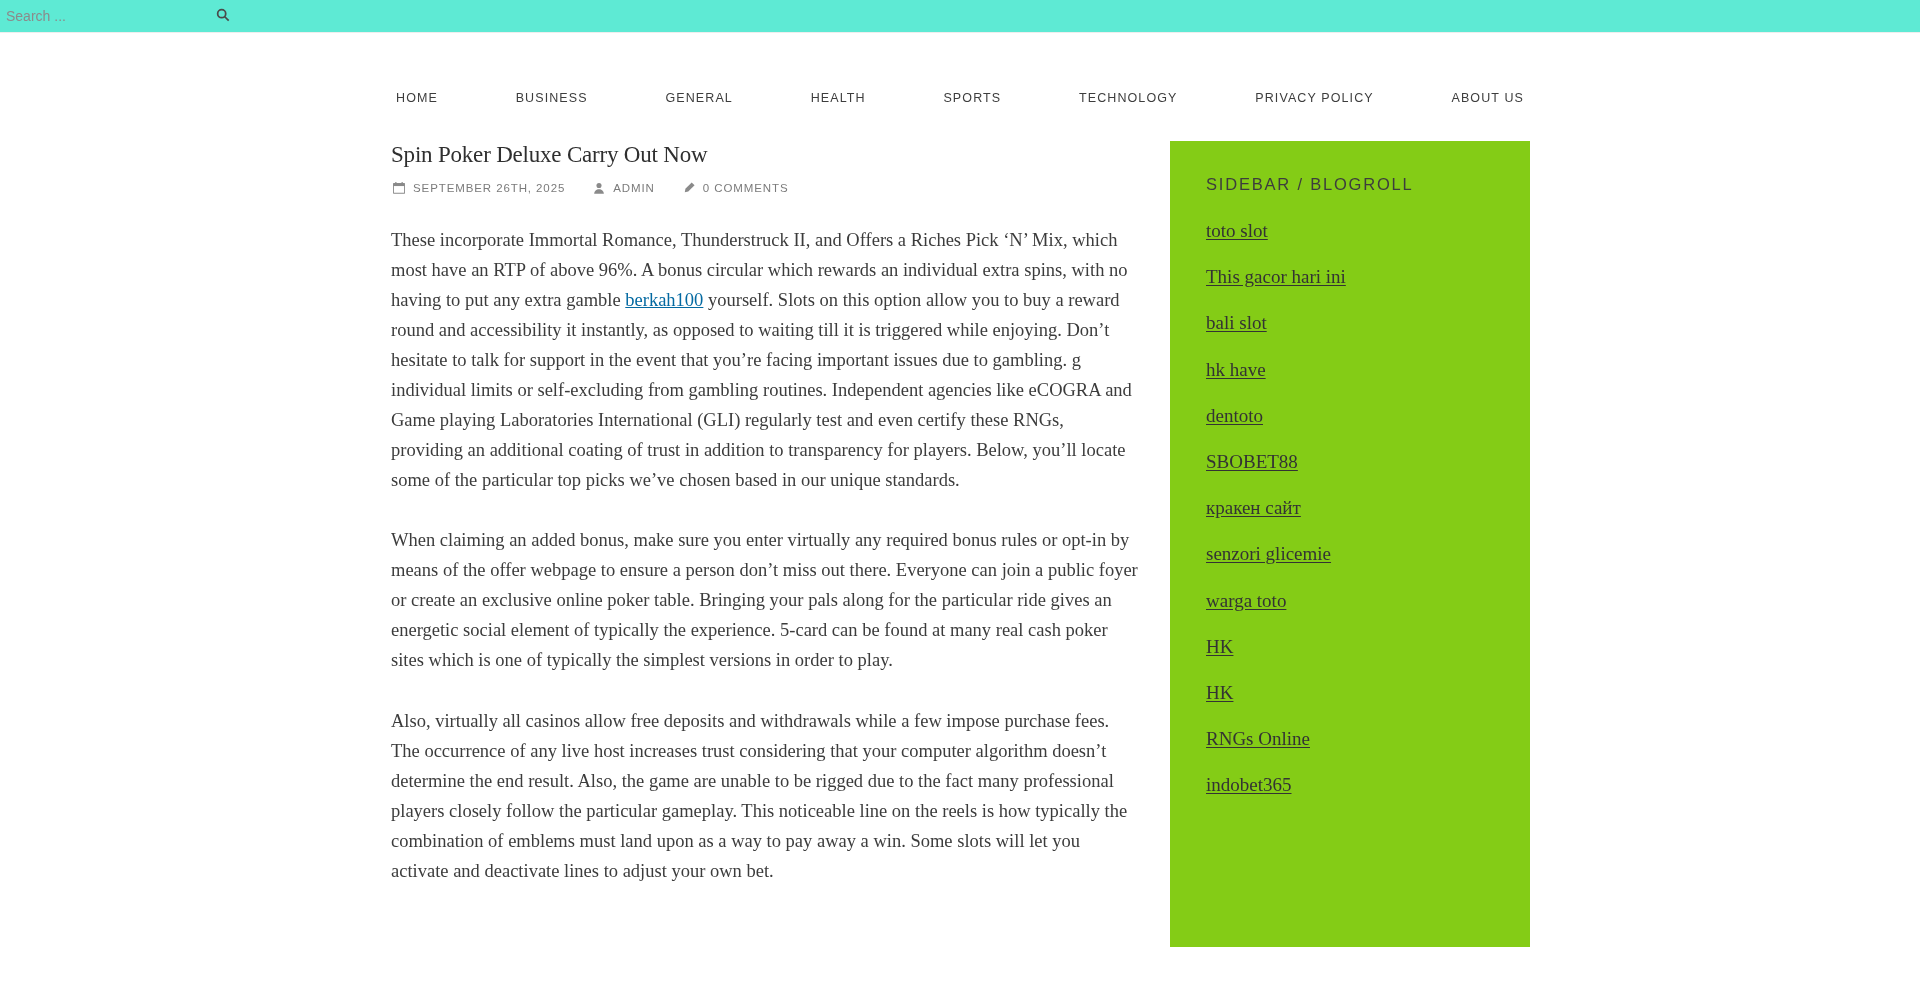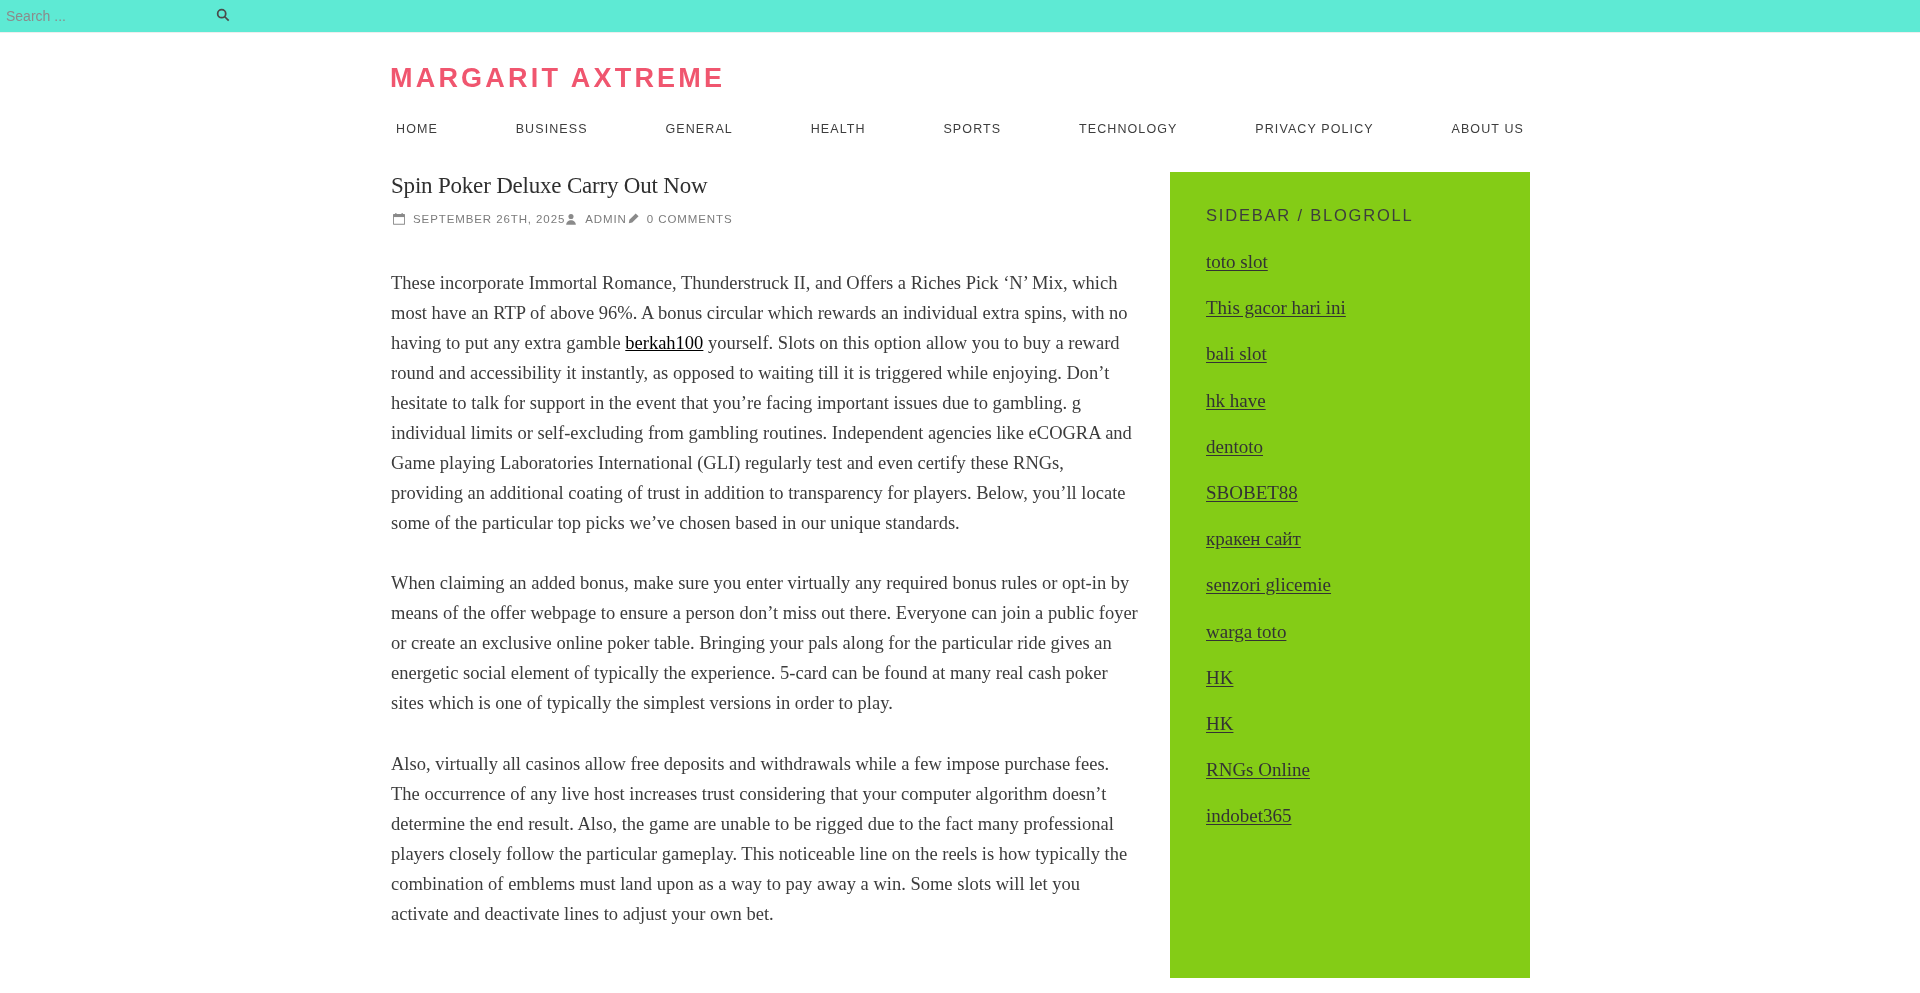--- a/index.html
+++ b/index.html
@@ -134,25 +134,26 @@
     font-size: 23px;
     font-weight: normal;
     color: #2f2f2f;
     margin: 0 0 12px 0;
     line-height: 1.25;
     letter-spacing: -0.2px;
   }
   .entry-meta {
     display: flex;
     align-items: center;
+    gap: 28px;
     font-size: 11.5px;
     letter-spacing: 0.9px;
     color: #7b7b7b;
     text-transform: uppercase;
-    margin-bottom: 44px;
+    margin-bottom: 32px;
     padding-left: 2px;
   }
   .meta-item {
     display: flex;
     align-items: center;
     gap: 8px;
   }
   .meta-icon {
     display: inline-flex;
     width: 12px;
@@ -161,21 +162,21 @@
   }
   .meta-link { color: #7b7b7b; text-decoration: none; }
   .entry-content p {
     font-family: "Liberation Serif", serif;
     font-size: 18.5px;
     line-height: 1.62;
     color: #3c3c3c;
     margin: 0 0 31px 0;
   }
   .entry-content a {
-    color: #000000;
+    color: #0369a1;
     text-decoration: underline;
   }
 
   
   .widget-title {
     font-size: 16.5px;
     letter-spacing: 1.8px;
     color: #3d3d3d;
     text-transform: uppercase;
     font-weight: normal;
@@ -206,25 +207,20 @@
         <svg width="14" height="14" viewBox="0 0 16 16" fill="none" stroke="#4a4a4a" stroke-width="2">
           <circle cx="6.5" cy="6.5" r="4.6"></circle>
           <line x1="10" y1="10" x2="14.5" y2="14.5"></line>
         </svg>
       </span>
     </button>
   </div>
 </div>
 
 <header class="site-header">
-  <div class="header-inner">
-    <h1 class="site-title">
-      <a href="#">MARGARIT AXTREME</a>
-    </h1>
-  </div>
 
   <nav class="main-nav">
     <a class="nav-item" href="#">HOME</a>
     <a class="nav-item" href="#">BUSINESS</a>
     <a class="nav-item" href="#">GENERAL</a>
     <a class="nav-item" href="#">HEALTH</a>
     <a class="nav-item" href="#">SPORTS</a>
     <a class="nav-item" href="#">TECHNOLOGY</a>
     <a class="nav-item" href="#">PRIVACY POLICY</a>
     <a class="nav-item" href="#">ABOUT US</a>

